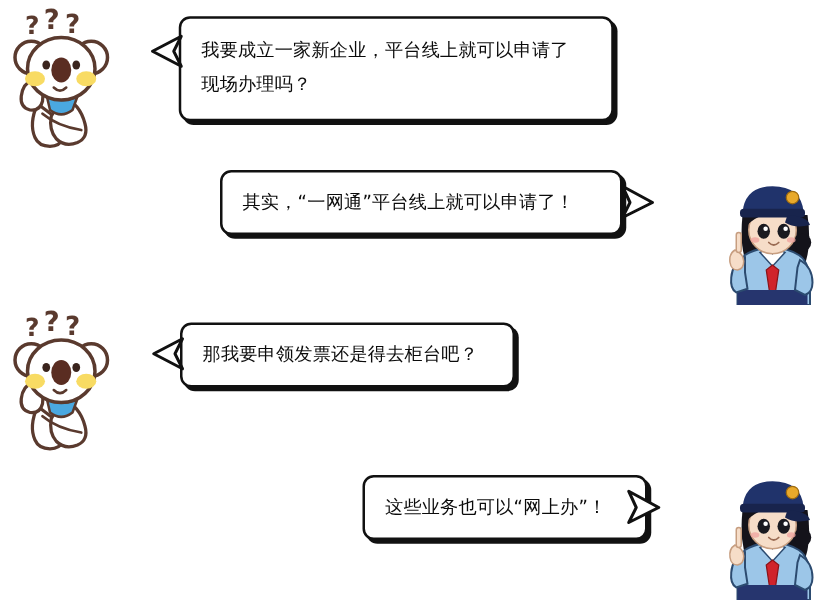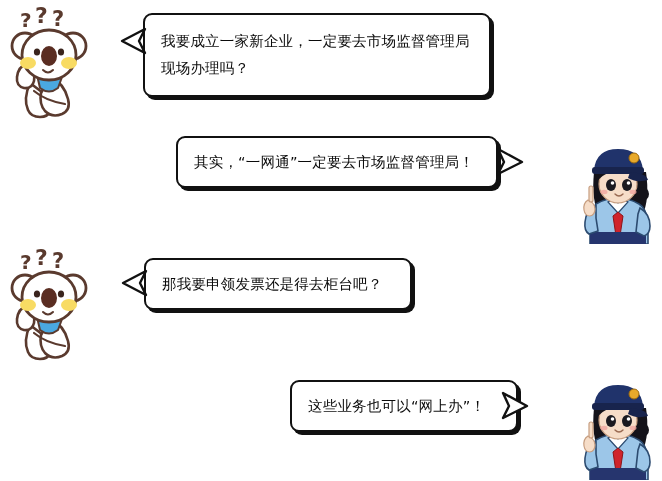--- a/index.html
+++ b/index.html
@@ -97,31 +97,31 @@
       <ellipse cx="33" cy="47" rx="3.1" ry="3.6" fill="#3a241d"></ellipse>
       <ellipse cx="57" cy="47" rx="3.1" ry="3.6" fill="#3a241d"></ellipse>
 
       <ellipse cx="45" cy="51" rx="8" ry="10" fill="#5a2d22"></ellipse>
 
       <path d="M39 65 q5 5 10 0" fill="none" stroke="#5a3a2e" stroke-width="2" stroke-linecap="round"></path>
     </svg>
   </div>
 
   <div class="bubble" id="msg-1" style="left:143px; top:13px; width:348px; height:84px;">
-    <span class="btext">我要成立一家新企业，一定要去市场监督管理局
+    <span class="btext">我要成立一家新企业，平台线上就可以申请了
 现场办理吗？</span>
   </div>
   <div class="tail" style="left:119px; top:27px;">
     <svg width="28" height="30" viewBox="0 0 28 30" xmlns="http://www.w3.org/2000/svg">
       <path d="M26 2 L3 14 L26 26 L20 14 Z" fill="#ffffff" stroke="#111111" stroke-width="2.4" stroke-linejoin="round"></path>
     </svg>
   </div>
 
   <div class="bubble" id="msg-2" style="left:176px; top:136px; width:322px; height:52px;">
-    <span class="btext">其实，“一网通”一定要去市场监督管理局！</span>
+    <span class="btext">其实，“一网通”平台线上就可以申请了！</span>
   </div>
   <div class="tail" style="left:495px; top:147px;">
     <svg width="30" height="30" viewBox="0 0 30 30" xmlns="http://www.w3.org/2000/svg">
       <path d="M3 2 L27 15 L3 27 L9 15 Z" fill="#ffffff" stroke="#111111" stroke-width="2.4" stroke-linejoin="round"></path>
     </svg>
   </div>
 
   <div class="officer" id="officer-1" style="left:574px; top:136px;">
     <svg viewBox="0 0 88 108" xmlns="http://www.w3.org/2000/svg">
 

